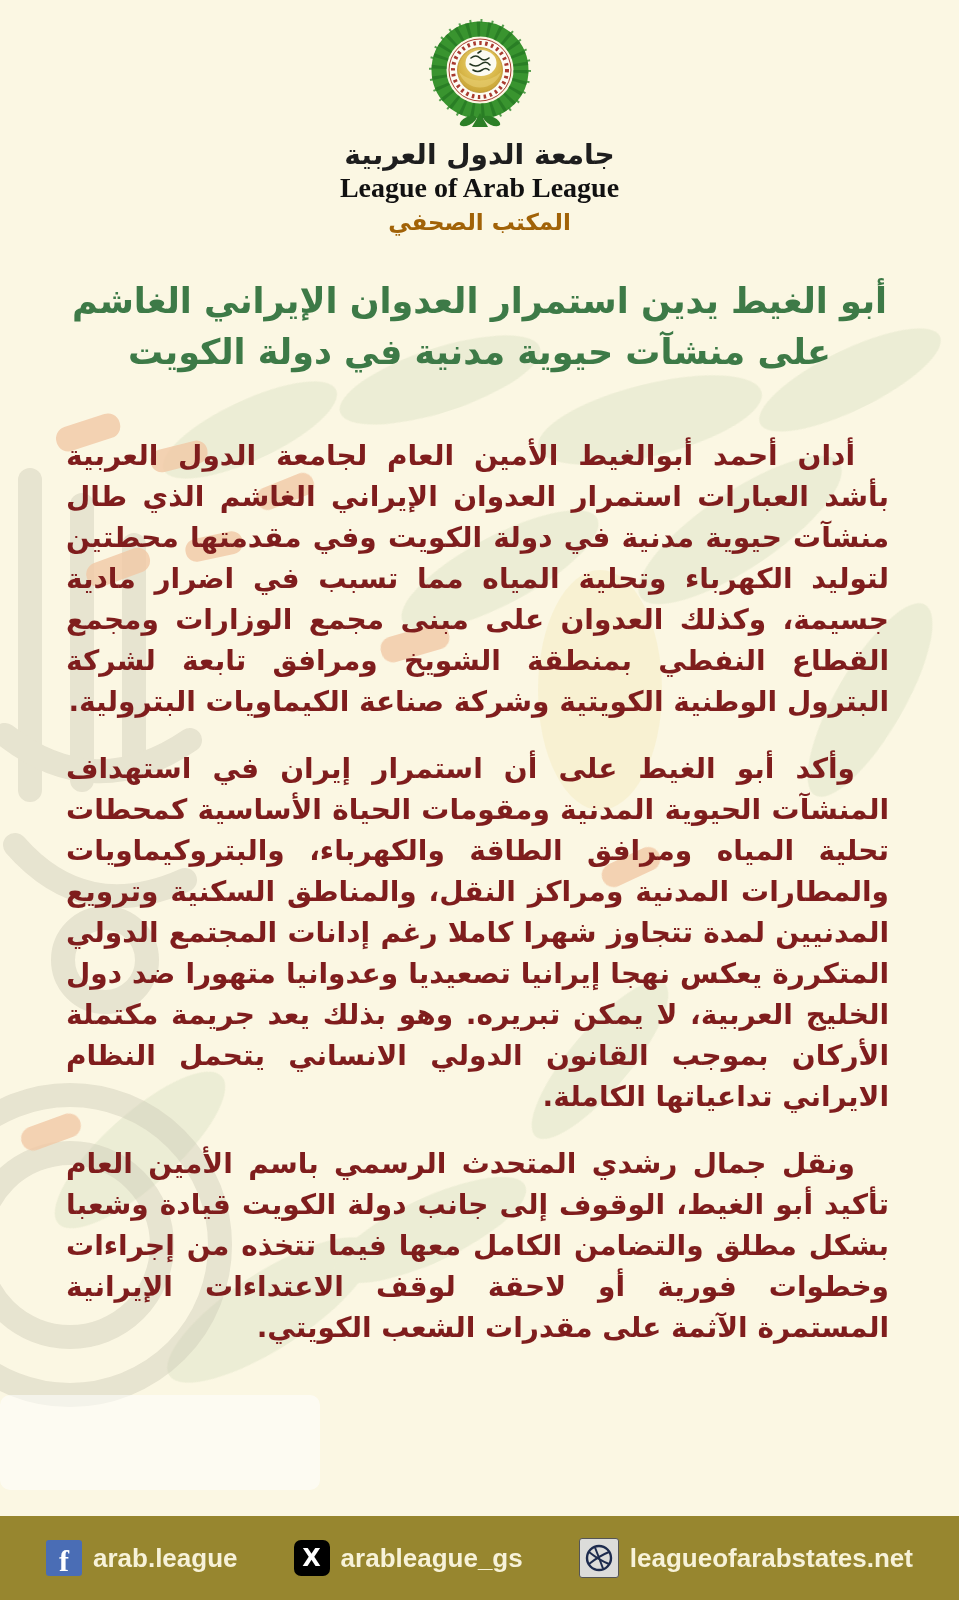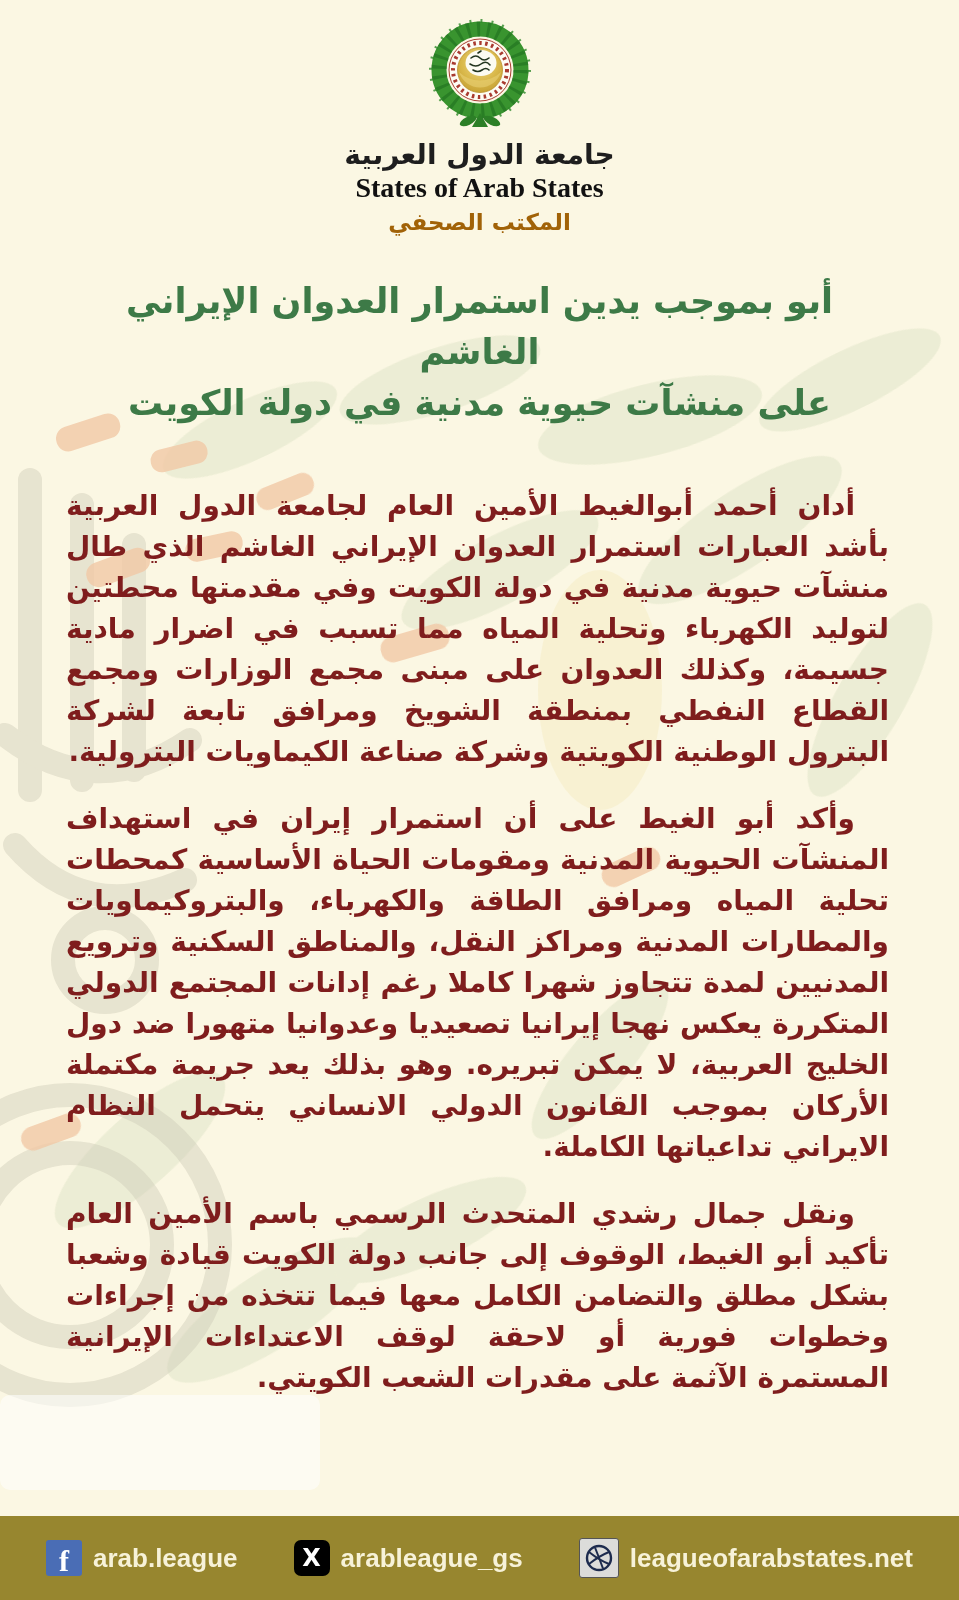--- a/index.html
+++ b/index.html
@@ -138,26 +138,26 @@
 
         <ellipse cx="76" cy="45" rx="15.5" ry="13" fill="#fcfbf2"></ellipse>
         <g stroke="#23351f" stroke-width="1.6" fill="none" stroke-linecap="round">
           <path d="M66 40 q5 -4 9 0 t9 0"></path>
           <path d="M65 46 q6 4 11 0 t9 1"></path>
           <path d="M68 52 q5 3 9 0 t7 0"></path>
           <path d="M73 35 l3 -2"></path>
         </g>
       </svg>
       <div class="org-ar">جامعة الدول العربية</div>
-      <div class="org-en">States of Arab States</div>
+      <div class="org-en">League of Arab League</div>
       <div class="office-ar">المكتب الصحفي</div>
     </div>
 
     <div class="headline">
-      <div>أبو بموجب يدين استمرار العدوان الإيراني الغاشم</div>
+      <div>أبو الغيط يدين استمرار العدوان الإيراني الغاشم</div>
       <div>على منشآت حيوية مدنية في دولة الكويت</div>
     </div>
 
 
     <div class="body-text">
       <p>أدان أحمد أبوالغيط الأمين العام لجامعة الدول العربية بأشد العبارات استمرار العدوان الإيراني الغاشم الذي طال منشآت حيوية مدنية في دولة الكويت وفي مقدمتها محطتين لتوليد الكهرباء وتحلية المياه مما تسبب في اضرار مادية جسيمة، وكذلك العدوان على مبنى مجمع الوزارات ومجمع القطاع النفطي بمنطقة الشويخ ومرافق تابعة لشركة البترول الوطنية الكويتية وشركة صناعة الكيماويات البترولية.</p>
       <p>وأكد أبو الغيط على أن استمرار إيران في استهداف المنشآت الحيوية المدنية ومقومات الحياة الأساسية كمحطات تحلية المياه ومرافق الطاقة والكهرباء، والبتروكيماويات والمطارات المدنية ومراكز النقل، والمناطق السكنية وترويع المدنيين لمدة تتجاوز شهرا كاملا رغم إدانات المجتمع الدولي المتكررة يعكس نهجا إيرانيا تصعيديا وعدوانيا متهورا ضد دول الخليج العربية، لا يمكن تبريره. وهو بذلك يعد جريمة مكتملة الأركان بموجب القانون الدولي الانساني يتحمل النظام الايراني تداعياتها الكاملة.</p>
       <p>ونقل جمال رشدي المتحدث الرسمي باسم الأمين العام تأكيد أبو الغيط، الوقوف إلى جانب دولة الكويت قيادة وشعبا بشكل مطلق والتضامن الكامل معها فيما تتخذه من إجراءات وخطوات فورية أو لاحقة لوقف الاعتداءات الإيرانية المستمرة الآثمة على مقدرات الشعب الكويتي.</p>
     </div>
 

